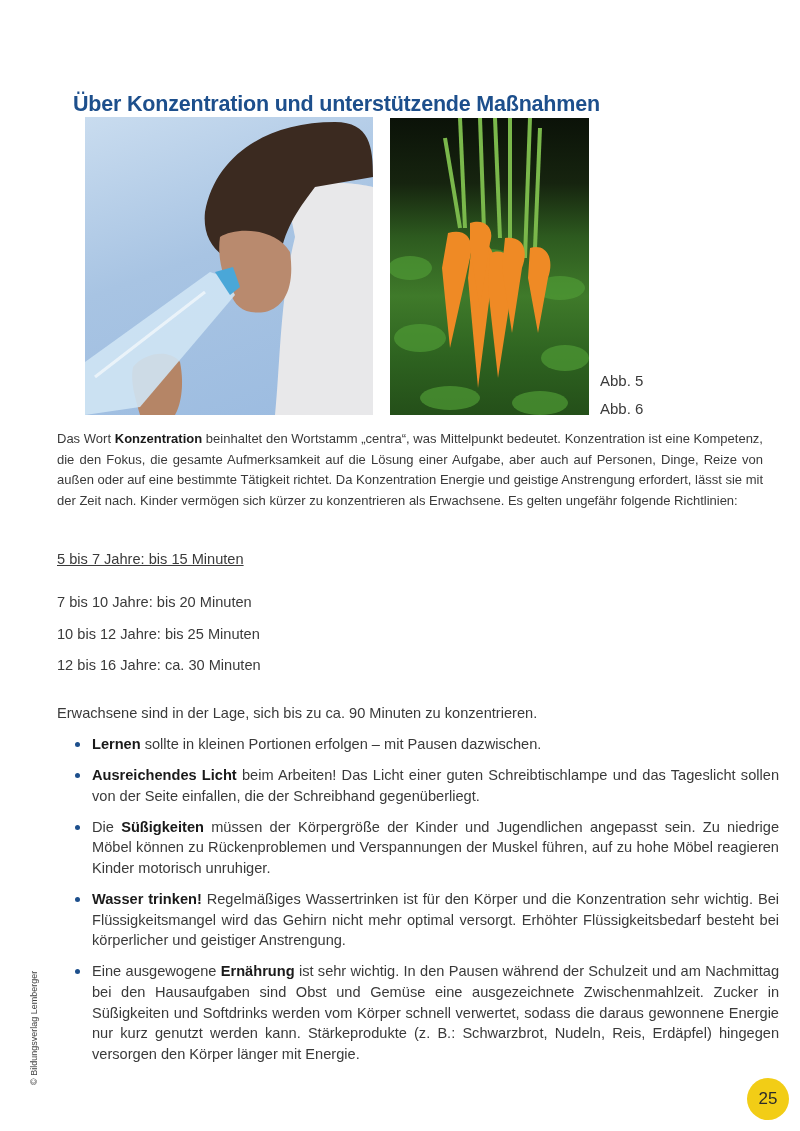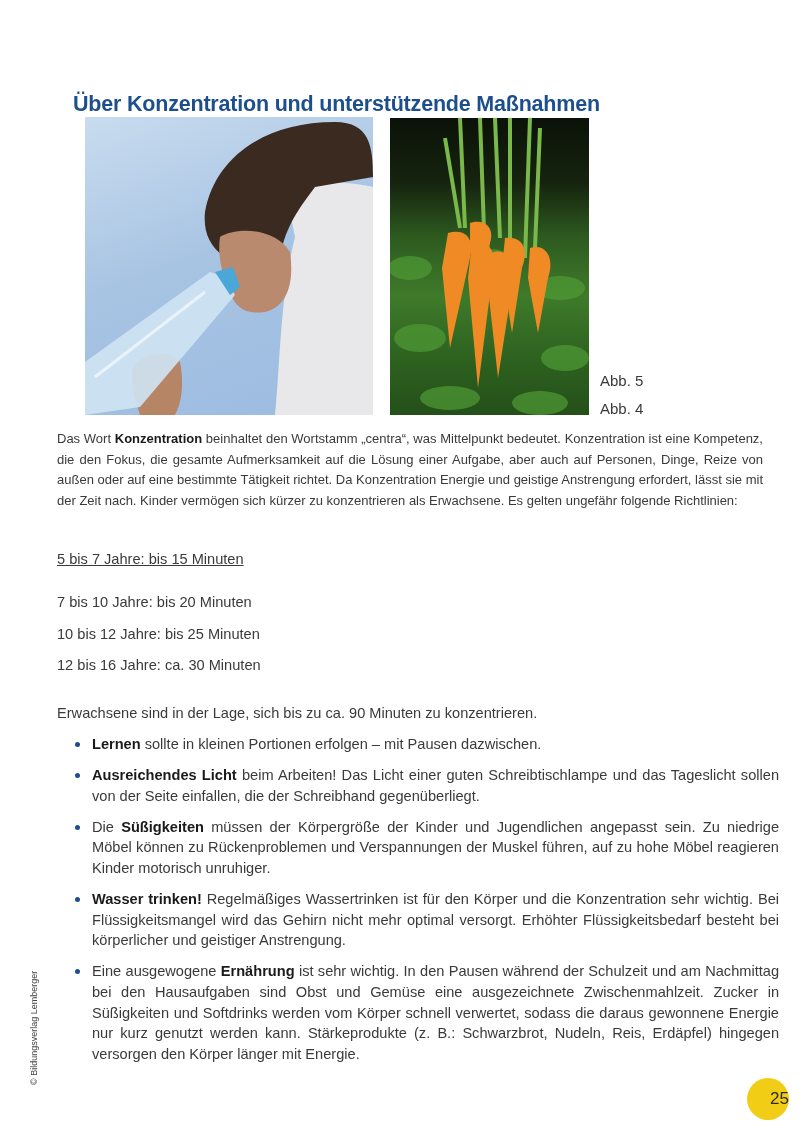--- a/index.html
+++ b/index.html
@@ -118,21 +118,21 @@
       position: absolute;
       left: 747px;
       top: 1078px;
       width: 42px;
       height: 42px;
       border-radius: 50%;
       background: #f2cd16;
       color: #2b2b2b;
       font-size: 17px;
       line-height: 42px;
-      text-align: right;
+      text-align: center;
     }
 
     
     .svgfill { width: 100%; height: 100%; display: block; }
   </style>
 </head>
 <body>
 
 <h1 class="page-title">Über Konzentration und unterstützende Maßnahmen</h1>
 
@@ -181,21 +181,21 @@
       <path d="M82 125 C 100 120, 108 135, 102 160 L 88 270 L 78 160 Z"></path>
       <path d="M100 135 C 118 128, 128 145, 122 170 L 108 260 L 98 170 Z"></path>
       <path d="M115 120 C 130 118, 140 128, 132 150 L 122 215 L 112 150 Z"></path>
       <path d="M140 130 C 156 125, 165 140, 158 160 L 148 215 L 138 160 Z"></path>
       <path d="M80 105 C 95 100, 105 110, 100 125 L 90 190 L 80 130 Z"></path>
     </g>
   </svg>
 </div>
 
 <div class="fig-caption cap-5">Abb. 5</div>
-<div class="fig-caption cap-6">Abb. 4</div>
+<div class="fig-caption cap-6">Abb. 6</div>
 
 <p class="body-text intro" style="margin:0;">
   <span>Das Wort </span><b>Konzentration</b><span> beinhaltet den Wortstamm „centra“, was Mittelpunkt bedeutet. Konzentration ist eine Kompetenz, die den Fokus, die gesamte Aufmerksamkeit auf die Lösung einer Aufgabe, aber auch auf Personen, Dinge, Reize von außen oder auf eine bestimmte Tätigkeit richtet. Da Konzentration Energie und geistige Anstrengung erfordert, lässt sie mit der Zeit nach. Kinder vermögen sich kürzer zu konzentrieren als Erwachsene. Es gelten ungefähr folgende Richtlinien:</span>
 </p>
 
 <div class="age-line age-0">5 bis 7 Jahre: bis 15 Minuten</div>
 <div class="age-line age-1">7 bis 10 Jahre: bis 20 Minuten</div>
 <div class="age-line age-2">10 bis 12 Jahre: bis 25 Minuten</div>
 <div class="age-line age-3">12 bis 16 Jahre: ca. 30 Minuten</div>
 <div class="age-line adults">Erwachsene sind in der Lage, sich bis zu ca. 90 Minuten zu konzentrieren.</div>

